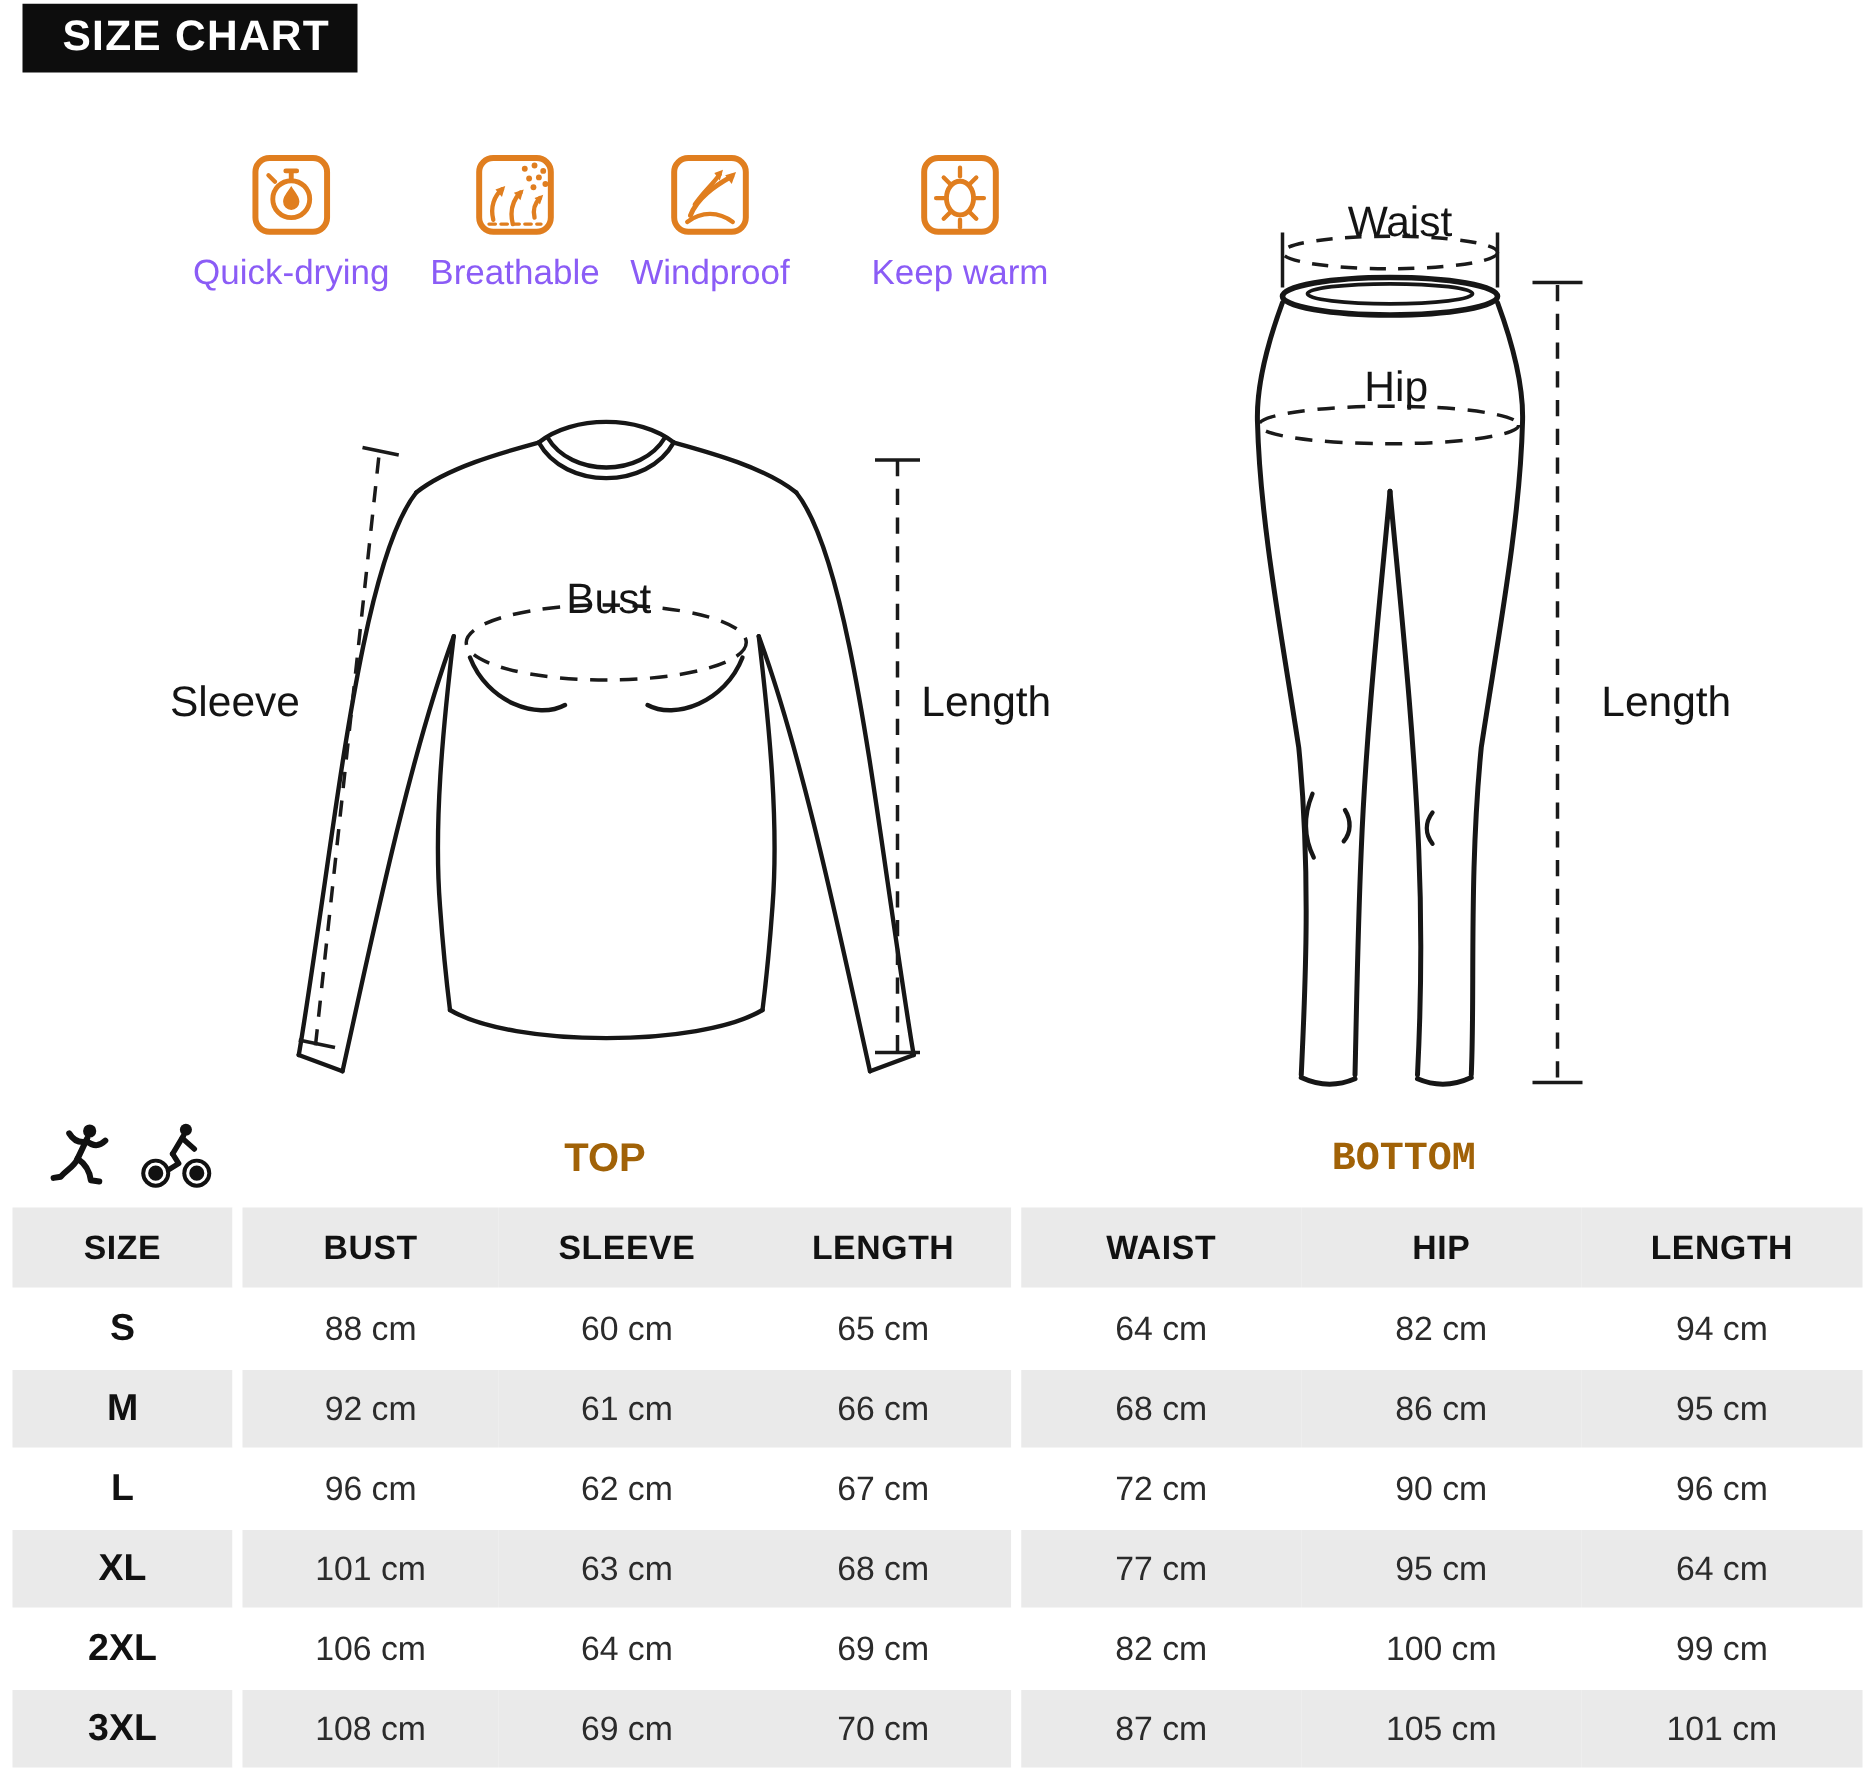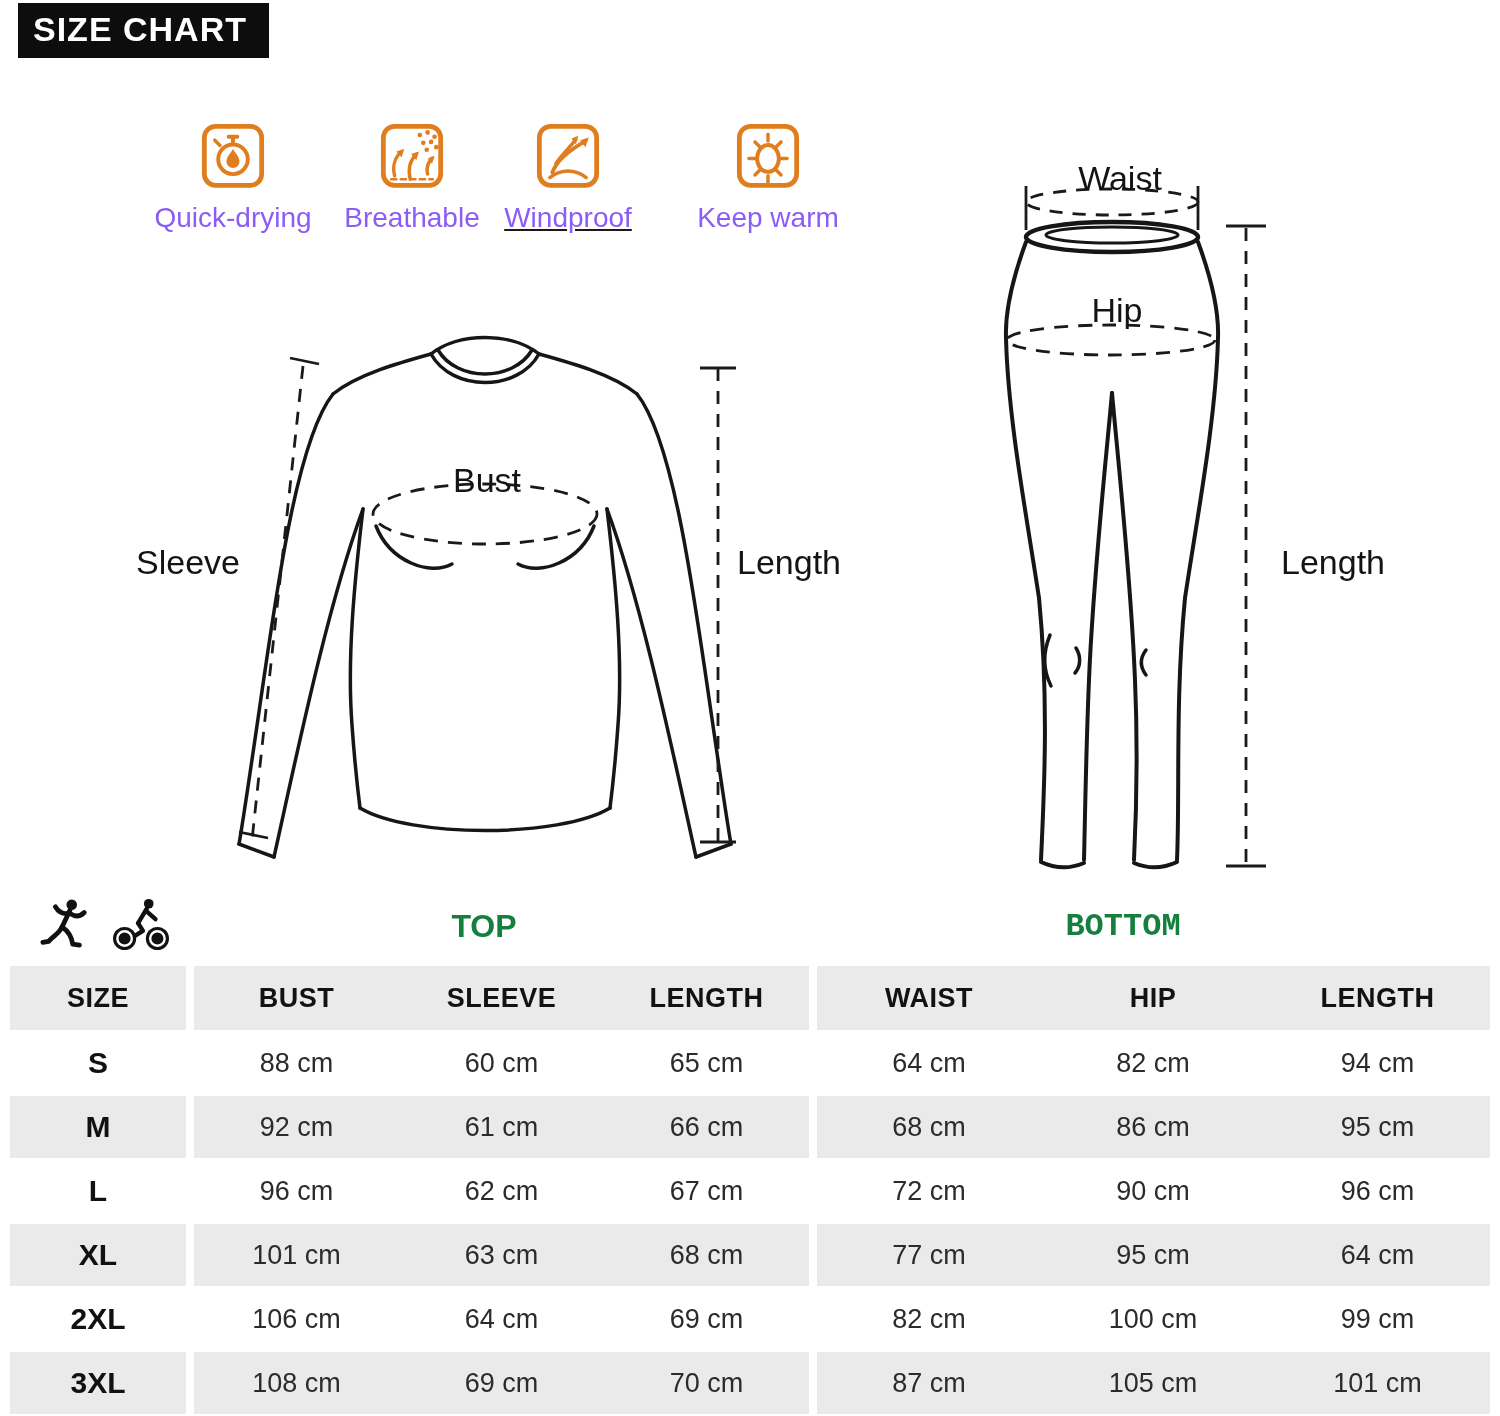--- a/index.html
+++ b/index.html
@@ -6,30 +6,30 @@
   body{
     width:1500px;height:1416px;position:relative;background:#ffffff;
     font-family:"Liberation Sans","DejaVu Sans",sans-serif;color:#1a1a1a;
     overflow:hidden;
   }
   .abs{position:absolute;}
   
   .badge{
     left:18px;top:3px;background:#0d0d0d;color:#ffffff;
     font-size:34px;font-weight:bold;letter-spacing:1px;
-    padding:7px 22px 9px 15px;
+    padding:7px 22px 9px 32px;
   }
   
   .feature{position:absolute;top:113px;transform:translateX(-50%);text-align:center;width:220px;}
   .feature .fi{display:block;margin:0 auto;}
   .feature .flabel{margin-top:12px;font-size:28px;color:#8b5cf6;}
   
   .dlabel{position:absolute;transform:translate(-50%,-50%);font-size:34px;color:#141414;white-space:nowrap;}
   
-  .sec-title{position:absolute;transform:translateX(-50%);font-size:32px;font-weight:bold;color:#15803d;text-align:center;}
+  .sec-title{position:absolute;transform:translateX(-50%);font-size:32px;font-weight:bold;color:#a16207;text-align:center;}
   
   .sports{left:40px;top:897px;display:flex;gap:20px;align-items:flex-end;}
   
   .size-table{left:10px;top:966px;width:1480px;}
   .trow{
     display:grid;
     grid-template-columns:176px 8px 205px 205px 205px 8px 224px 224px 225px;
     height:62px;margin-bottom:2px;
   }
   .trow.head{height:64px;}
@@ -80,21 +80,21 @@
         <circle cx="64" cy="27" r="2.7"></circle>
       <circle cx="51" cy="34" r="2.7"></circle>
         <circle cx="60" cy="33" r="2.7"></circle>
         <circle cx="66" cy="39" r="2.7"></circle>
       <circle cx="55" cy="42" r="2.7"></circle>
     </g>
   </svg>
   <div class="flabel">Breathable</div>
 </div>
 
-<div class="feature" style="left:568px;text-decoration:underline;">
+<div class="feature" style="left:568px;">
   <svg class="fi" width="66" height="77" viewBox="0 0 76 88">
     <g stroke="#E07E1F" fill="none" stroke-linecap="round" stroke-linejoin="round">
       <rect x="5" y="15" width="66" height="68" rx="13" stroke-width="5.5"></rect>
       <path d="M20 68 C26 52 42 41 58 32" stroke-width="4.5"></path>
       <path d="M24 58 C32 46 40 40 47 30" stroke-width="4"></path>
       <path d="M17 74 C30 64 46 64 59 74" stroke-width="4"></path>
     </g>
     <g fill="#E07E1F">
       <path d="M62 28 L52 31 L58 39 Z"></path>
       <path d="M50 26 L42 29 L47 36 Z"></path>

